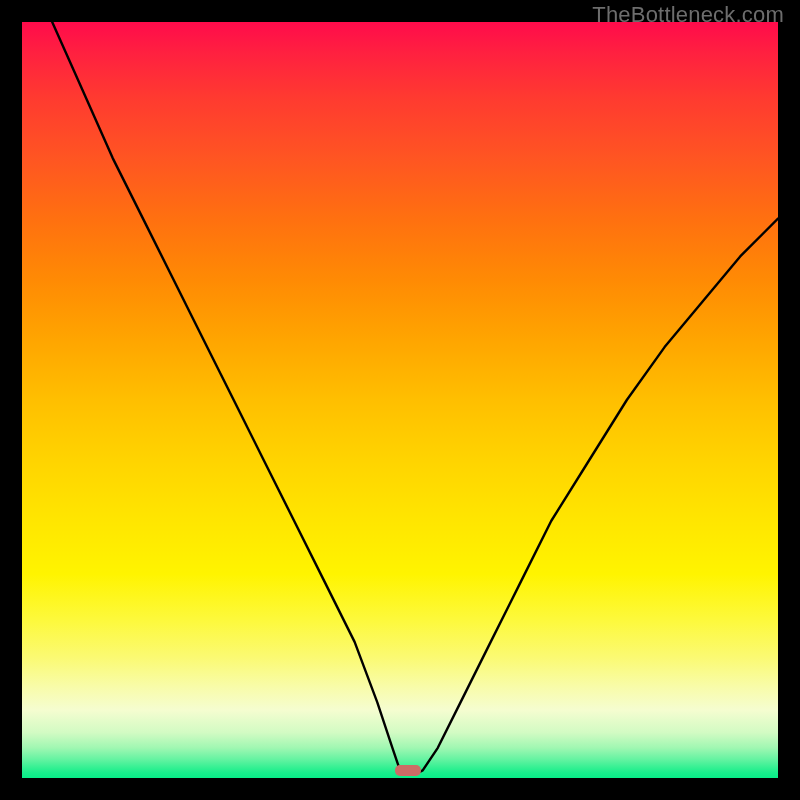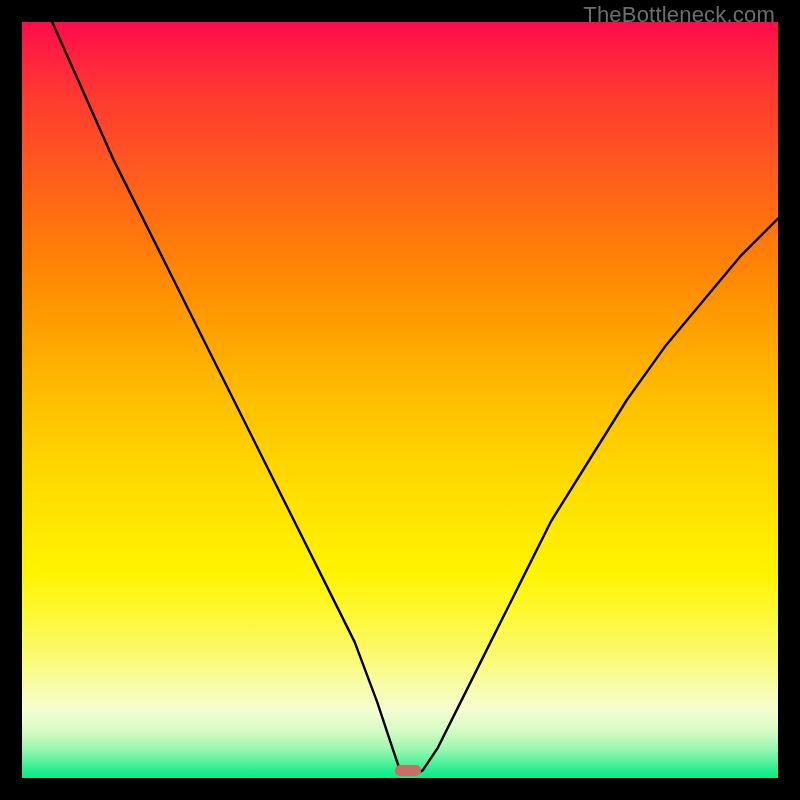--- a/index.html
+++ b/index.html
@@ -42,21 +42,21 @@
       #a0f7b2 96%,
       #66f3a2 97.5%,
       #35f093 98.6%,
       #18ee8c 99.3%,
       #08ed88 100%
     );
   }
   .watermark {
     position: absolute;
     top: 2px;
-    right: 25px;
+    right: 16px;
     font-family: Arial, Helvetica, sans-serif;
     font-size: 22px;
     font-weight: 500;
     color: #6d6d6d;
     letter-spacing: 0.2px;
   }
   svg.curve {
     position: absolute;
     left: 0;
     top: 0;

